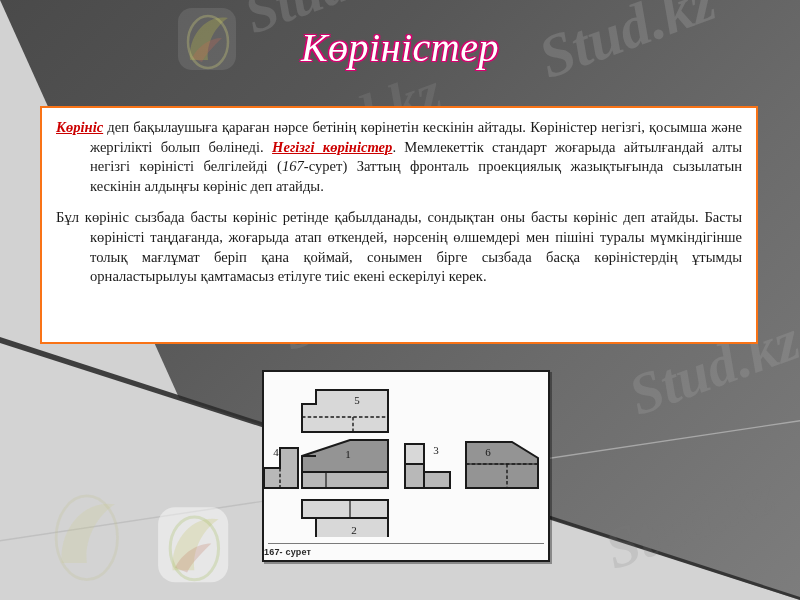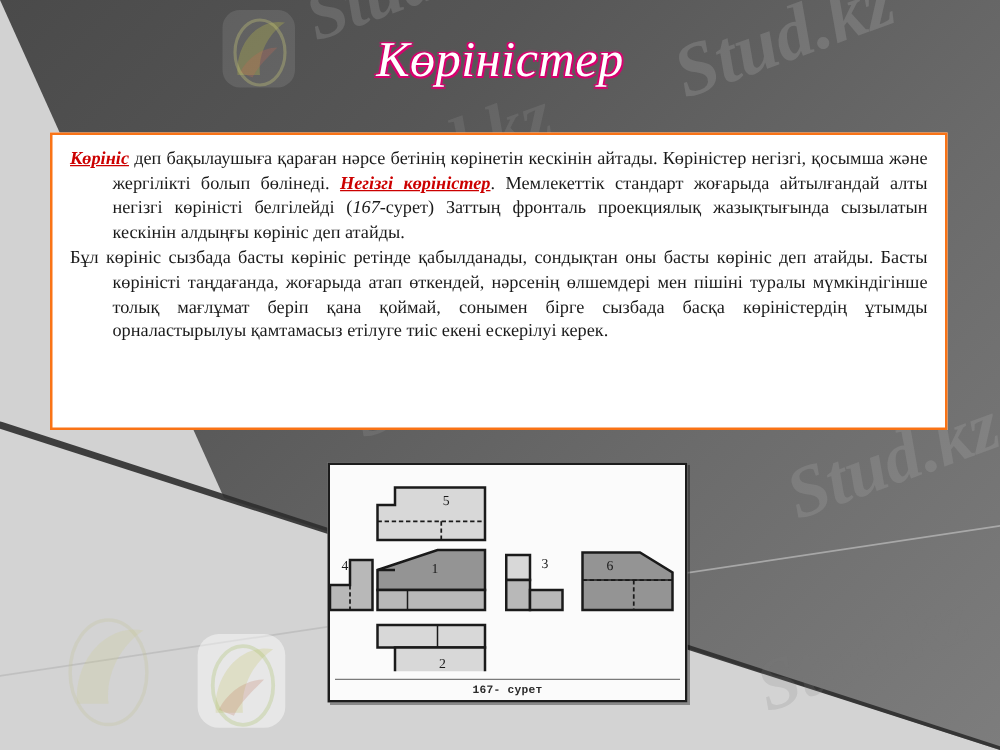--- a/index.html
+++ b/index.html
@@ -120,21 +120,21 @@
   }
   .para {
     font-size: 14.6px;
     line-height: 19.6px;
     color: #1a1a1a;
     text-align: justify;
     margin: 0 0 0 0;
     padding-left: 34px;
     text-indent: -34px;
   }
-  .para + .para { margin-top: 1px; }
+  .para + .para { margin-top: 12px; }
   .kw {
     color: #cc0000;
     font-weight: bold;
     font-style: italic;
     text-decoration: underline;
   }
   .it { font-style: italic; }
 
   
   .figure {
@@ -153,22 +153,22 @@
     position: absolute;
     left: 0; top: 0;
     width: 284px;
     height: 165px;
   }
   .fig-caption {
     position: absolute;
     left: 0;
     bottom: 3px;
     width: 284px;
-    text-align: center;
-    font-family: Liberation Mono, monospace;
+    text-align: left;
+    font-family: Liberation Sans, sans-serif;
     font-size: 9px;
     font-weight: bold;
     color: #2a2a2a;
     letter-spacing: .2px;
   }
   .fig-rule {
     position: absolute;
     left: 4px;
     right: 4px;
     bottom: 16px;

